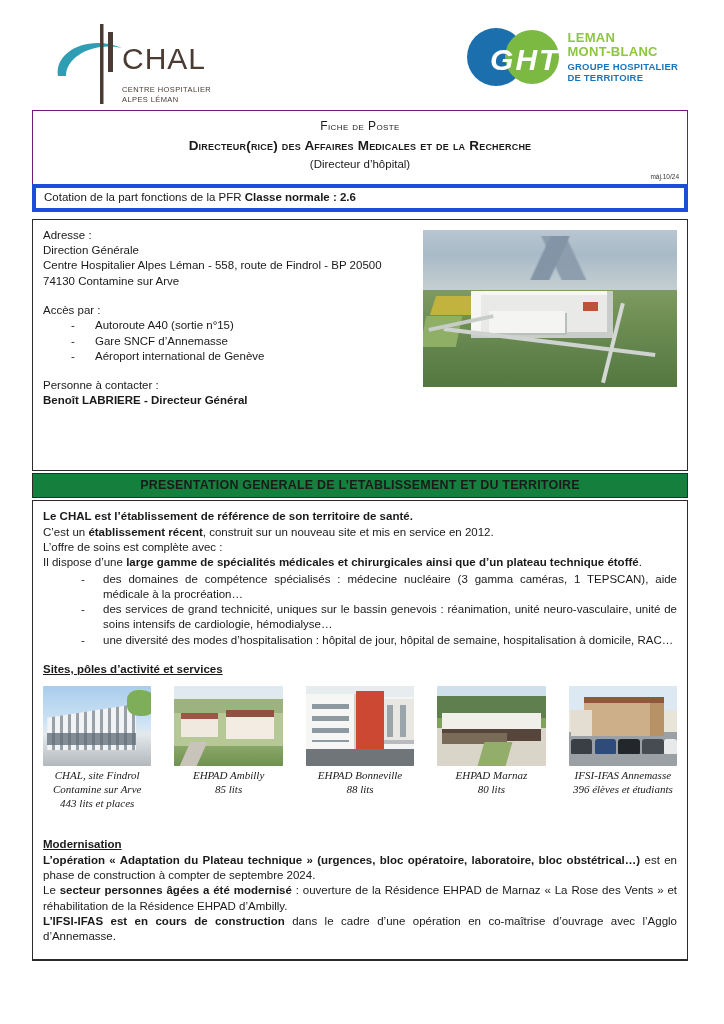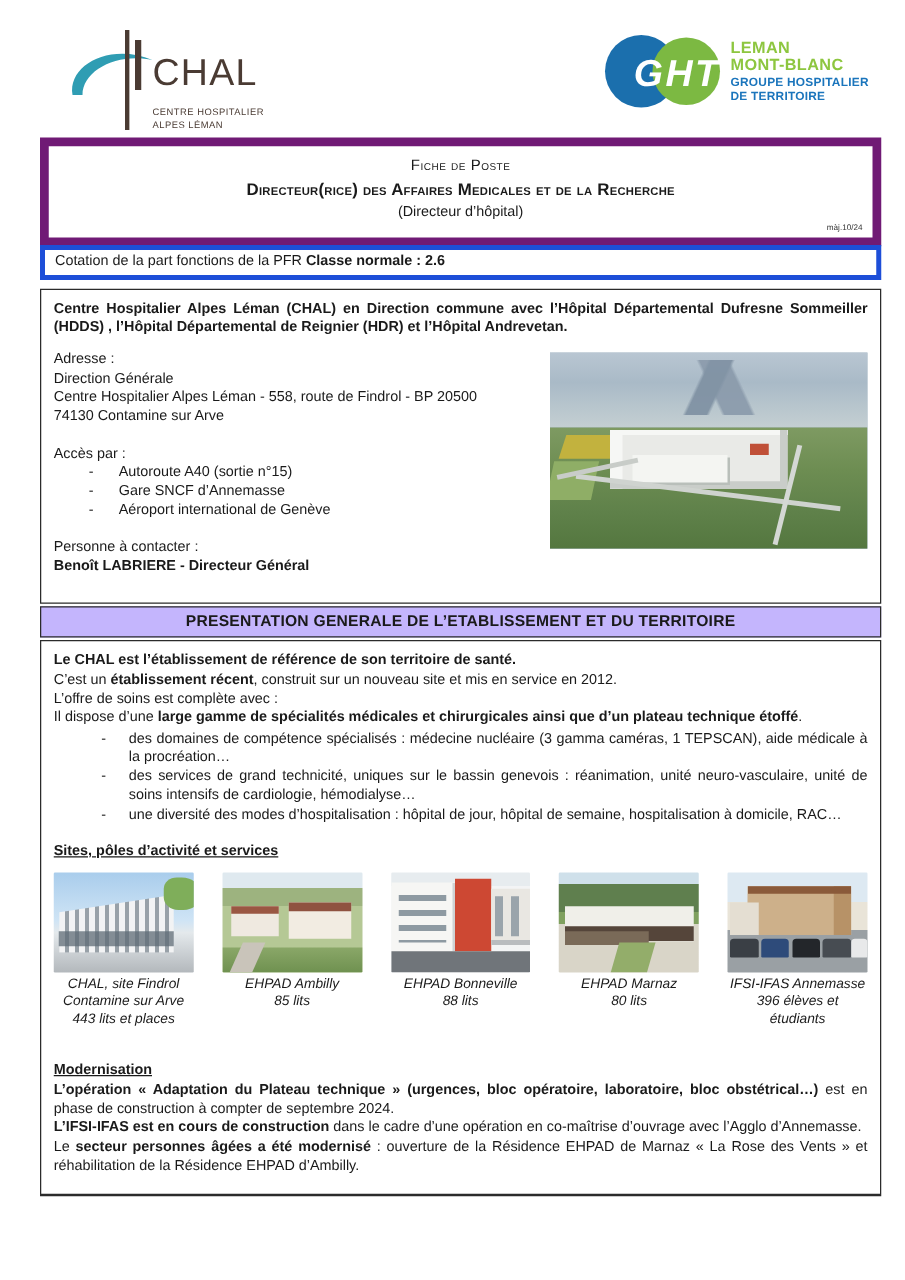--- a/index.html
+++ b/index.html
@@ -1,36 +1,36 @@
 <!DOCTYPE html>
 <html><head>
 <meta charset="utf-8">
 <style>
   * { margin:0; padding:0; box-sizing:border-box; }
   html,body { width:724px; height:1024px; background:#fff; overflow:hidden; }
   body { font-family:"Liberation Sans","DejaVu Sans",sans-serif; color:#1a1a1a; font-size:11.5px; line-height:1.33; }
-  .page { position:relative; width:724px; height:1024px; padding:14px 19px 0 32px; }
+  .page { position:relative; width:724px; height:1024px; padding:14px 36px 0 32px; }
 
   
   .header { display:flex; justify-content:space-between; align-items:flex-start; height:96px; padding:4px 10px 0 12px; }
   .chal-logo { display:flex; align-items:flex-start; }
   .chal-text { margin-top:26px; margin-left:-14px; color:#4a3b33; }
   .chal-acronym { font-size:30px; letter-spacing:1px; font-weight:400; line-height:1; }
   .chal-sub { font-size:7.5px; font-weight:normal; letter-spacing:.4px; margin-top:11px; white-space:pre-line; }
   .ght-logo { display:flex; align-items:center; margin-top:10px; }
   .ght-circles { position:relative; width:92px; height:58px;text-align:right; }
   .ght-circle-blue { position:absolute; left:0; top:0; width:58px; height:58px; border-radius:50%; background:#1b6fad; }
   .ght-circle-green { position:absolute; left:38px; top:2px; width:54px; height:54px; border-radius:50%; background:#7cb942; }
   .ght-acronym { position:absolute; left:6px; top:12px; width:86px; color:#fff; font-weight:bold; font-size:30px; letter-spacing:2px; font-style:italic; }
   .ght-textblock { margin-left:8px; font-weight:bold; }
   .ght-territory { color:#8dc63f; font-size:13px; line-height:1.12; letter-spacing:.3px; white-space:pre-line; }
   .ght-group { color:#1b75bc; font-size:9.5px; line-height:1.15; letter-spacing:.2px; margin-top:2px; white-space:pre-line; }
 
   
-  .titlebox { border:7px solid #701a75; padding:8px 8px 1px 8px; text-align:center; }
+  .titlebox { border:1px solid #701a75; padding:8px 8px 1px 8px; text-align:center; }
   .doc-type { font-variant:small-caps; font-size:12px; letter-spacing:.4px; }
   .doc-title { font-variant:small-caps; font-weight:bold; font-size:13.5px; letter-spacing:.2px; margin-top:2px; }
   .doc-subtitle { font-size:11.5px; margin-top:2px; }
   .maj { text-align:right; font-size:6.5px; color:#333; line-height:1.6; }
   .cotation { border:4px solid #1d4ed8; margin-top:-1px; padding:2px 8px 3px 8px; }
 
   
   .box { border:1px solid #2b2b2b; padding:8px 10px; }
   .box1 { margin-top:7px; min-height:252px; }
   .intro { font-weight:bold; text-align:justify; margin-bottom:10px; }
@@ -52,29 +52,29 @@
   .aerial .patch-y { position:absolute; left:4%; top:42%; width:16%; height:12%; background:#c2b23e; transform:skewX(-18deg); }
   .aerial .patch-l { position:absolute; left:0; top:55%; width:14%; height:20%; background:#8fae66; transform:skewX(-12deg); }
   .aerial .complex { position:absolute; left:19%; top:39%; width:56%; height:30%; background:#e9eae7; box-shadow:inset -6px -6px 0 #c9cdc9, inset 10px 4px 0 #f6f7f5; }
   .aerial .complex2 { position:absolute; left:26%; top:52%; width:30%; height:14%; background:#f4f5f2; box-shadow:2px 2px 0 #b9bfba; }
   .aerial .red-roof { position:absolute; left:63%; top:46%; width:6%; height:6%; background:#c05038; }
   .aerial .road1 { position:absolute; left:8%; top:70%; width:84%; height:4px; background:#cfd3cf; transform:rotate(7deg); }
   .aerial .road2 { position:absolute; left:74%; top:46%; width:4px; height:52%; background:#d4d8d4; transform:rotate(14deg); }
   .aerial .road3 { position:absolute; left:2%; top:58%; width:26%; height:4px; background:#c8ccc8; transform:rotate(-12deg); }
 
   
-  .banner { border:1px solid #2b2b2b; margin-top:2px; background:#c4b5fd; text-align:center; font-weight:bold; font-size:12.5px; padding:3px 0 4px 0; letter-spacing:.2px; }
+  .banner { border:1px solid #2b2b2b; margin-top:2px; background:#15803d; text-align:center; font-weight:bold; font-size:12.5px; padding:3px 0 4px 0; letter-spacing:.2px; }
 
   .box2 { margin-top:2px; border-bottom-width:2px; padding-bottom:14px; }
   .box2 p { margin:0; }
   .bullets { margin:1px 0 14px 0; }
   .bullet { display:flex; padding-left:38px; text-align:justify; }
   .bullet .mk { width:22px; flex:none; }
   .sites-heading { font-weight:bold; text-decoration:underline; margin:3px 0 9px 0; }
-  .sites-row { display:flex; gap:23px; }
+  .sites-row { display:flex; gap:23px;font-family:Liberation Serif, serif; }
   .site { flex:1; text-align:center; }
   .photo { width:100%; height:80px; position:relative; overflow:hidden; border-radius:1px; }
   .caption { font-style:italic; font-size:11px; margin-top:3px; line-height:1.25; }
 
   
   .ph1 { background:linear-gradient(180deg,#a9cdec 0%,#cfe4f5 48%,#e4e9ec 60%,#b3b8bc 100%); }
   .ph1 .bld { position:absolute; left:4%; top:22%; width:82%; height:58%; clip-path:polygon(0 30%,100% 0,100% 100%,0 100%);
     background:repeating-linear-gradient(90deg,#f2f3f4 0 5px,#98a1a8 5px 8px); }
   .ph1 .glass { position:absolute; left:4%; top:58%; width:82%; height:16%; background:#5d6b75; opacity:.75; }
   .ph1 .leaf { position:absolute; right:-6px; top:4px; width:30px; height:26px; background:#7fae5a; border-radius:40% 60% 55% 45%; }
@@ -147,21 +147,20 @@
 
   <div class="titlebox">
     <div class="doc-type">Fiche de Poste</div>
     <div class="doc-title">Directeur(rice) des Affaires Medicales et de la Recherche</div>
     <div class="doc-subtitle">(Directeur d’hôpital)</div>
     <div class="maj">màj.10/24</div>
   </div>
   <div class="cotation"><span>Cotation de la part fonctions de la PFR </span><span class="b">Classe normale : 2.6</span></div>
 
   <div class="box box1">
-    <div class="intro"><span class="b">Centre Hospitalier Alpes Léman (CHAL) en Direction commune avec l’Hôpital Départemental Dufresne Sommeiller (HDDS) , l’Hôpital Départemental de Reignier (HDR) et l’Hôpital Andrevetan.</span></div>
     <div class="cols">
       <div class="leftcol">
         <div class="blk">
           <div>Adresse :</div>
           <div class="pre-line">Direction Générale
 Centre Hospitalier Alpes Léman - 558, route de Findrol - BP 20500
 74130 Contamine sur Arve</div>
         </div>
         <div class="blk">
           <div>Accès par :</div>
@@ -275,17 +274,17 @@
           <div class="car c4"></div>
           <div class="car c5"></div>
         </div>
         <div class="caption pre-line">IFSI-IFAS Annemasse
 396 élèves et étudiants</div>
       </div>
     </div>
 
     <div class="modern-heading">Modernisation</div>
     <p class="mp"><span class="b">L’opération « Adaptation du Plateau technique » (urgences, bloc opératoire, laboratoire, bloc obstétrical…)</span><span> est en phase de construction à compter de septembre 2024.</span></p>
+    <p class="mp"><span>Le </span><span class="b">secteur personnes âgées a été modernisé</span><span> : ouverture de la Résidence EHPAD de Marnaz « La Rose des Vents » et réhabilitation de la Résidence EHPAD d’Ambilly.</span></p>
     <p class="mp"><span class="b">L’IFSI-IFAS est en cours de construction</span><span> dans le cadre d’une opération en co-maîtrise d’ouvrage avec l’Agglo d’Annemasse.</span></p>
-    <p class="mp"><span>Le </span><span class="b">secteur personnes âgées a été modernisé</span><span> : ouverture de la Résidence EHPAD de Marnaz « La Rose des Vents » et réhabilitation de la Résidence EHPAD d’Ambilly.</span></p>
   </div>
 
 </div>
 
 </body></html>

